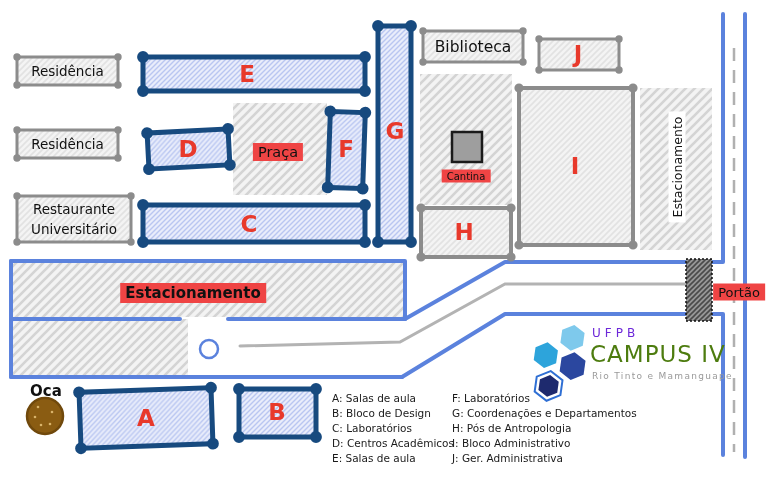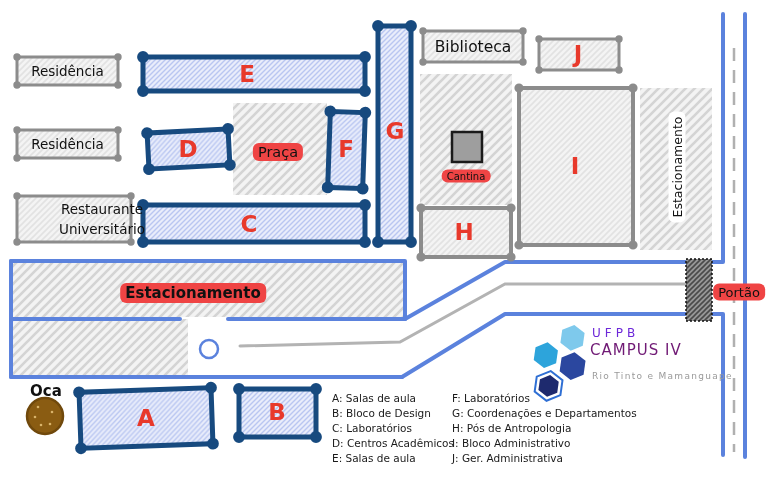--- a/index.html
+++ b/index.html
@@ -1,19 +1,19 @@
 <!DOCTYPE html>
 <html><head>
 <meta charset="utf-8">
 <style>
   html,body{margin:0;padding:0;background:#fff;}
   #stage{position:relative;width:768px;height:487px;background:#ffffff;overflow:hidden;
          font-family:"DejaVu Sans","Liberation Sans",sans-serif;}
   #mapsvg{position:absolute;left:0;top:0;}
-  .lbl{position:absolute;color:#111;white-space:nowrap;border-radius:6px;}
+  .lbl{position:absolute;color:#111;white-space:nowrap;}
   .center{transform:translate(-50%,-50%);}
   .boxlbl{display:flex;align-items:center;justify-content:center;text-align:center;}
   .bl{position:absolute;transform:translate(-50%,-50%);font-size:23px;font-weight:700;color:#e8392b;}
   .legend-row{position:absolute;font-size:10.5px;font-weight:500;color:#1a1a1a;}
   .whitebg{background:#ef4444;padding:1px 5px;}
   .vert{writing-mode:vertical-rl;transform:translate(-50%,-50%) rotate(180deg);background:#fff;padding:5px 1px;}
 </style>
 </head>
 <body>
 
@@ -179,21 +179,21 @@
     <polygon points="569,323 580.3,329.5 580.3,342.5 569,349 557.7,342.5 557.7,329.5" fill="#7ec9ec"></polygon>
     <polygon points="545,344 556.3,350.5 556.3,363.5 545,370 533.7,363.5 533.7,350.5" fill="#2da4db"></polygon>
     <polygon points="573,350 585.1,357 585.1,371 573,378 560.9,371 560.9,357" fill="#2b479f"></polygon>
     <polygon points="552,372 565,379.5 565,394.5 552,402 539,394.5 539,379.5" fill="none" stroke="#2f6fd4" stroke-width="2"></polygon>
     <polygon points="552,376 561.5,381.5 561.5,392.5 552,398 542.5,392.5 542.5,381.5" fill="#1e2a6e"></polygon>
   </g>
 </svg>
 
 <div class="lbl boxlbl" style="left:17px;top:57px;width:101px;height:28px;font-size:13.5px;">Residência</div>
 <div class="lbl boxlbl" style="left:17px;top:130px;width:101px;height:28px;font-size:13.5px;">Residência</div>
-<div class="lbl boxlbl" style="left:17px;top:196px;width:114px;height:46px;font-size:13.5px;white-space:normal;line-height:1.5;padding-left:28px;">Restaurante Universitário</div>
+<div class="lbl boxlbl" style="left:17px;top:196px;width:114px;height:46px;font-size:13.5px;white-space:normal;line-height:1.5;">Restaurante Universitário</div>
 <div class="lbl center whitebg" style="left:278px;top:152px;font-size:14.5px;">Praça</div>
 <div class="lbl boxlbl" style="left:423px;top:31px;width:100px;height:31px;font-size:15.5px;font-weight:500;">Biblioteca</div>
 <div class="lbl center whitebg" style="left:466px;top:176px;font-size:10px;">Cantina</div>
 <div class="lbl center whitebg" style="left:193px;top:293px;font-size:15px;font-weight:600;">Estacionamento</div>
 <div class="lbl vert" style="left:677px;top:167px;font-size:12.5px;">Estacionamento</div>
 <div class="lbl center whitebg" style="left:739px;top:292px;font-size:13px;font-weight:400;">Portão</div>
 <div class="lbl center" style="left:46px;top:391px;font-size:15px;font-weight:600;">Oca</div>
 
 <div class="bl" style="left:146px;top:418px;">A</div>
 <div class="bl" style="left:277px;top:412px;">B</div>
@@ -211,16 +211,16 @@
 <div class="legend-row" style="left:332px;top:422px;">C: Laboratórios</div>
 <div class="legend-row" style="left:332px;top:437px;">D: Centros Acadêmicos</div>
 <div class="legend-row" style="left:332px;top:452px;">E: Salas de aula</div>
 <div class="legend-row" style="left:452px;top:392px;">F: Laboratórios</div>
 <div class="legend-row" style="left:452px;top:407px;">G: Coordenações e Departamentos</div>
 <div class="legend-row" style="left:452px;top:422px;">H: Pós de Antropologia</div>
 <div class="legend-row" style="left:452px;top:437px;">I: Bloco Administrativo</div>
 <div class="legend-row" style="left:452px;top:452px;">J: Ger. Administrativa</div>
 
 <div class="lbl" style="left:592px;top:326px;font-size:12px;letter-spacing:4px;color:#6d28d9;font-weight:500;">UFPB</div>
-<div class="lbl" style="left:590px;top:341px;font-size:15px;letter-spacing:1px;color:#701a75;">CAMPUS IV</div>
+<div class="lbl" style="left:590px;top:341px;font-size:23px;letter-spacing:1px;color:#4d7c0f;">CAMPUS IV</div>
 <div class="lbl" style="left:592px;top:371px;font-size:9px;letter-spacing:1.3px;color:#9a9a9a;">Rio Tinto e Mamanguape</div>
 
 </div>
 
 </body></html>

